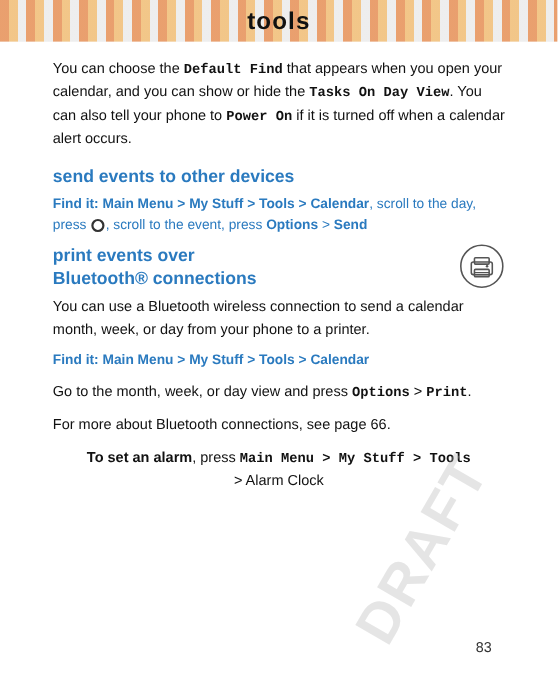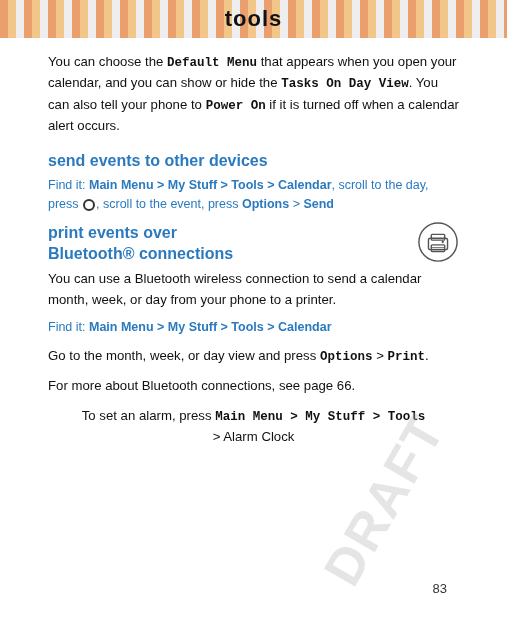--- a/index.html
+++ b/index.html
@@ -180,39 +180,39 @@
     }
 
     
     .nav-icon-circle {
       width: 42px;
       height: 42px;
     }
 
     
     .bold-sans {
-      font-weight: normal;
+      font-weight: bold;
     }
   </style>
 </head>
 <body>
 
 <div class="page-wrapper">
 
   <div class="top-border">
     <div class="top-border-pattern"></div>
     <div class="page-title-bar">
       <span class="page-title">tools</span>
     </div>
   </div>
 
   <div class="content">
 
     <p class="intro-text">
-      <span>You can choose the </span><span class="bold-inline">Default Menu</span><span> that appears when you open your calendar, and you can show or hide the </span><span class="bold-inline">Tasks On Day View</span><span>. You can also tell your phone to </span><span class="bold-inline">Power On</span><span> if it is turned off when a calendar alert occurs.</span>
+      <span>You can choose the </span><span class="bold-inline">Default Find</span><span> that appears when you open your calendar, and you can show or hide the </span><span class="bold-inline">Tasks On Day View</span><span>. You can also tell your phone to </span><span class="bold-inline">Power On</span><span> if it is turned off when a calendar alert occurs.</span>
     </p>
 
     <div>
       <div class="section-heading">send events to other devices</div>
       <p class="find-it">
         <span class="bold-sans">Find it:</span>
         <span> </span>
         <span class="bold-inline">Main Menu &gt; My Stuff &gt; Tools &gt; Calendar</span><span>, scroll to the day, press </span><span style="display:inline-block;width:12px;height:12px;border-radius:50%;border:2px solid #333;vertical-align:middle;margin:0 1px;"></span><span>, scroll to the event, press </span><span class="bold-inline">Options</span><span> &gt; </span><span class="bold-inline">Send</span>
       </p>
     </div>

